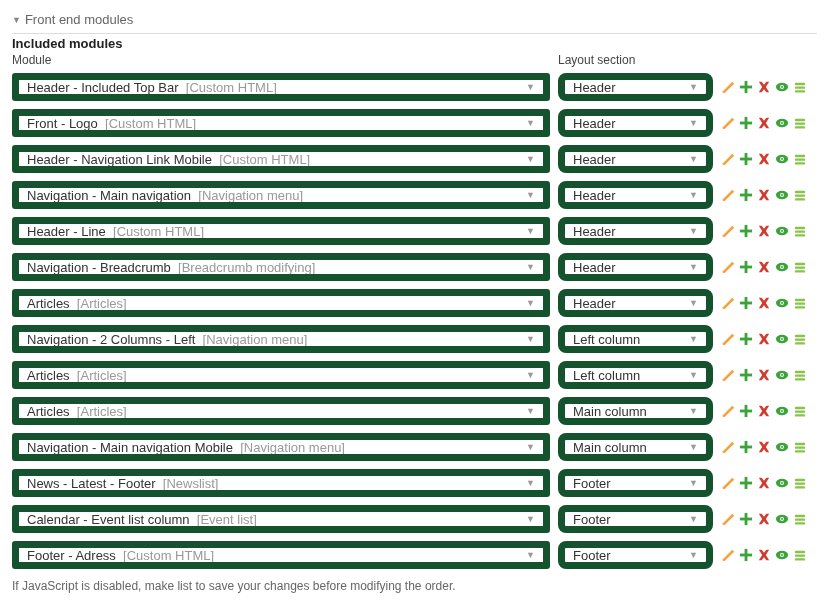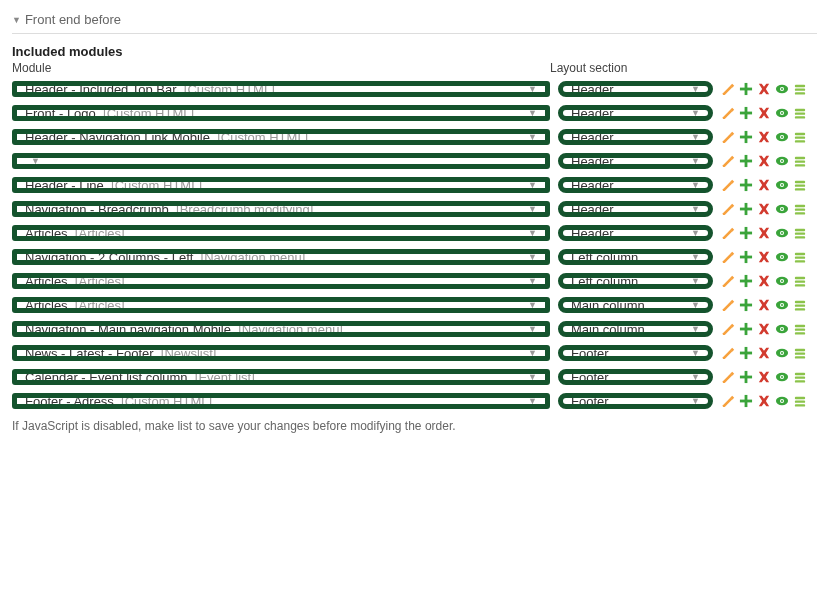--- a/index.html
+++ b/index.html
@@ -22,41 +22,42 @@
     font-size: 13px;
     cursor: pointer;
   }
   .panel-header .tri {
     font-size: 9px;
     color: #888;
   }
   .subtitle {
     font-weight: 700;
     color: #222;
-    margin-top: 10px;
+    margin-top: 2px;
     font-size: 13px;
   }
   .columns {
     display: flex;
+    gap: 8px;
     margin-top: 2px;
     color: #444;
     font-size: 12px;
   }
   .col-module { width: 538px; }
   .col-layout { width: 155px; }
   .rows { margin-top: 2px; }
   .row {
     display: flex;
     align-items: center;
     gap: 8px;
     padding: 4px 0;
   }
   .select {
-    height: 16px;
-    border: 5px solid #14532d;
+    height: 28px;
+    border: 7px solid #14532d;
     border-radius: 3px;
     background: #fff;
     display: flex;
     align-items: center;
     justify-content: space-between;
     padding: 0 8px;
     cursor: pointer;
     overflow: hidden;
   }
   .select.module { width: 538px; }
@@ -92,21 +93,21 @@
     margin-top: 6px;
     font-size: 12px;
     color: #666;
   }
 </style>
 </head>
 <body>
 
 <div class="panel-header">
   <span class="tri">▼</span>
-  <span>Front end before</span>
+  <span>Front end modules</span>
 </div>
 
 <div class="subtitle">Included modules</div>
 
 <div class="columns">
   <div class="col-module">Module</div>
   <div class="col-layout">Layout section</div>
 </div>
 
 <div class="rows" id="rows-container">
@@ -216,20 +217,21 @@
         </span>
         <span class="icon">
           <svg viewBox="0 0 15 15">
             <use href="#i-drag"></use>
           </svg>
         </span>
       </div>
     </div>
     <div class="row">
       <div class="select module">
+        <span class="value"><span>Navigation - Main navigation</span>&nbsp;&nbsp;<span class="type">[Navigation menu]</span></span>
         <span class="arrow">▼</span>
       </div>
       <div class="select layout">
         <span class="value">Header</span>
         <span class="arrow">▼</span>
       </div>
       <div class="actions">
         <span class="icon">
           <svg viewBox="0 0 15 15">
             <use href="#i-edit"></use>

